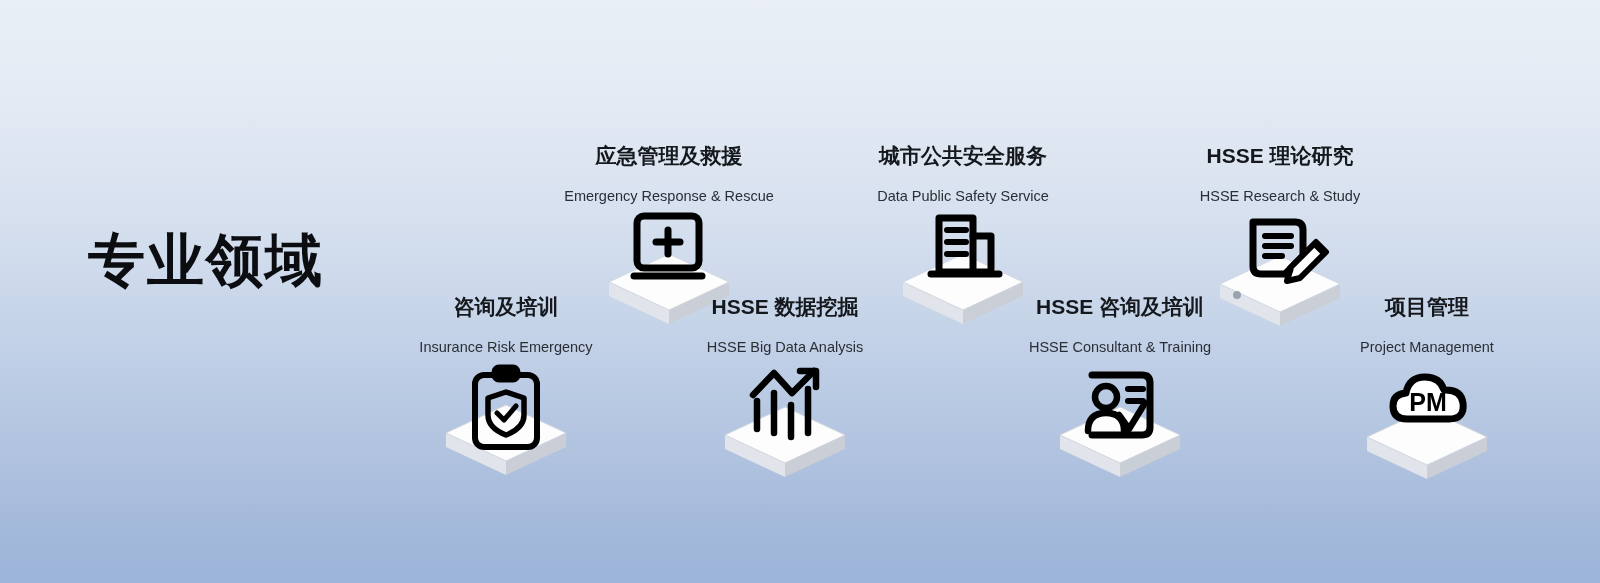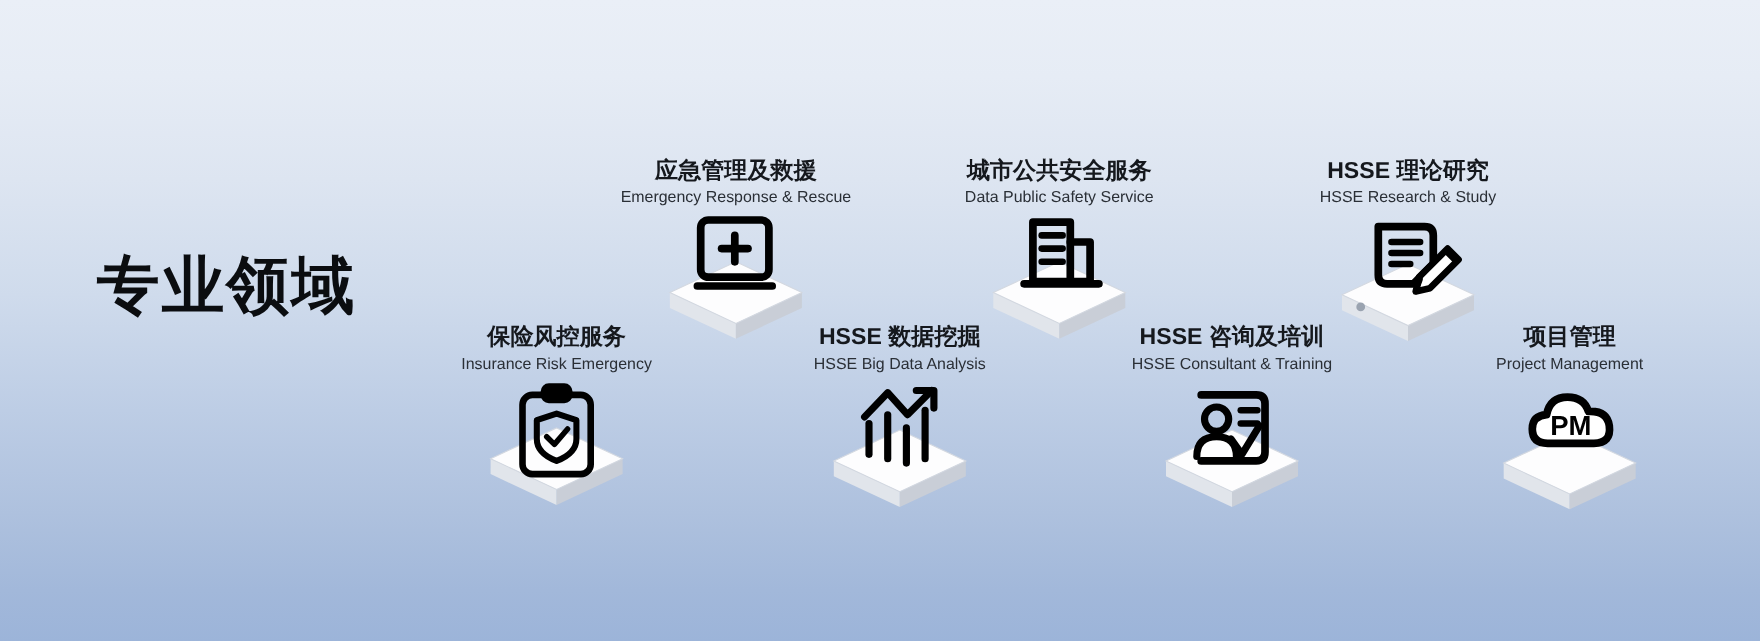--- a/index.html
+++ b/index.html
@@ -54,21 +54,21 @@
     line-height: 26px;
     white-space: nowrap;
   }
 
   .label-en {
     font-size: 14.5px;
     font-weight: normal;
     color: #2a2f36;
     line-height: 20px;
     white-space: nowrap;
-    margin-top: 1px;
+    margin-top: 17px;
     text-align: center;
   }
 
   .icon-wrap {
     position: relative;
     width: 300px;
     height: 120px;
     margin-top: 6px;
     text-decoration: underline;
   }
@@ -87,21 +87,21 @@
   .row-bot  { top: 294px; }
 </style>
 </head>
 <body>
 
 <div id="banner">
 
   <div id="page-title">专业领域</div>
 
   <div class="item row-bot" style="left:356px">
-    <div class="label-cn">保险风控服务</div>
+    <div class="label-cn">咨询及培训</div>
     <div class="label-en">Insurance Risk Emergency</div>
     <div class="icon-wrap">
       <svg width="180" height="120" viewBox="0 0 180 120">
 
         <g>
           <polygon points="90,42 150,70 90,98 30,70" fill="#fdfdfe"></polygon>
           <polygon points="30,70 90,98 90,112 30,84" fill="#e1e5eb"></polygon>
           <polygon points="90,98 150,70 150,84 90,112" fill="#c9ced7"></polygon>
           <polygon points="90,42 150,70 90,98 30,70" fill="none" stroke="#d3d8e0" stroke-width="1"></polygon>
         </g>
@@ -130,21 +130,21 @@
         <g fill="none" stroke="#000" stroke-linecap="round" stroke-linejoin="round">
           <rect x="58" y="4" width="62" height="52" rx="7" stroke-width="7"></rect>
           <line x1="89" y1="18" x2="89" y2="42" stroke-width="7"></line>
           <line x1="77" y1="30" x2="101" y2="30" stroke-width="7"></line>
           <line x1="55" y1="64" x2="123" y2="64" stroke-width="7"></line>
         </g>
       </svg>
     </div>
   </div>
 
-  <div class="item row-bot" style="left:668px">
+  <div class="item row-bot" style="left:635px">
     <div class="label-cn">HSSE 数据挖掘</div>
     <div class="label-en">HSSE Big Data Analysis</div>
     <div class="icon-wrap">
       <svg width="180" height="120" viewBox="0 0 180 120">
         <g>
           <polygon points="90,44 150,72 90,100 30,72" fill="#fdfdfe"></polygon>
           <polygon points="30,72 90,100 90,114 30,86" fill="#e1e5eb"></polygon>
           <polygon points="90,100 150,72 150,86 90,114" fill="#c9ced7"></polygon>
           <polygon points="90,44 150,72 90,100 30,72" fill="none" stroke="#d3d8e0" stroke-width="1"></polygon>
         </g>

